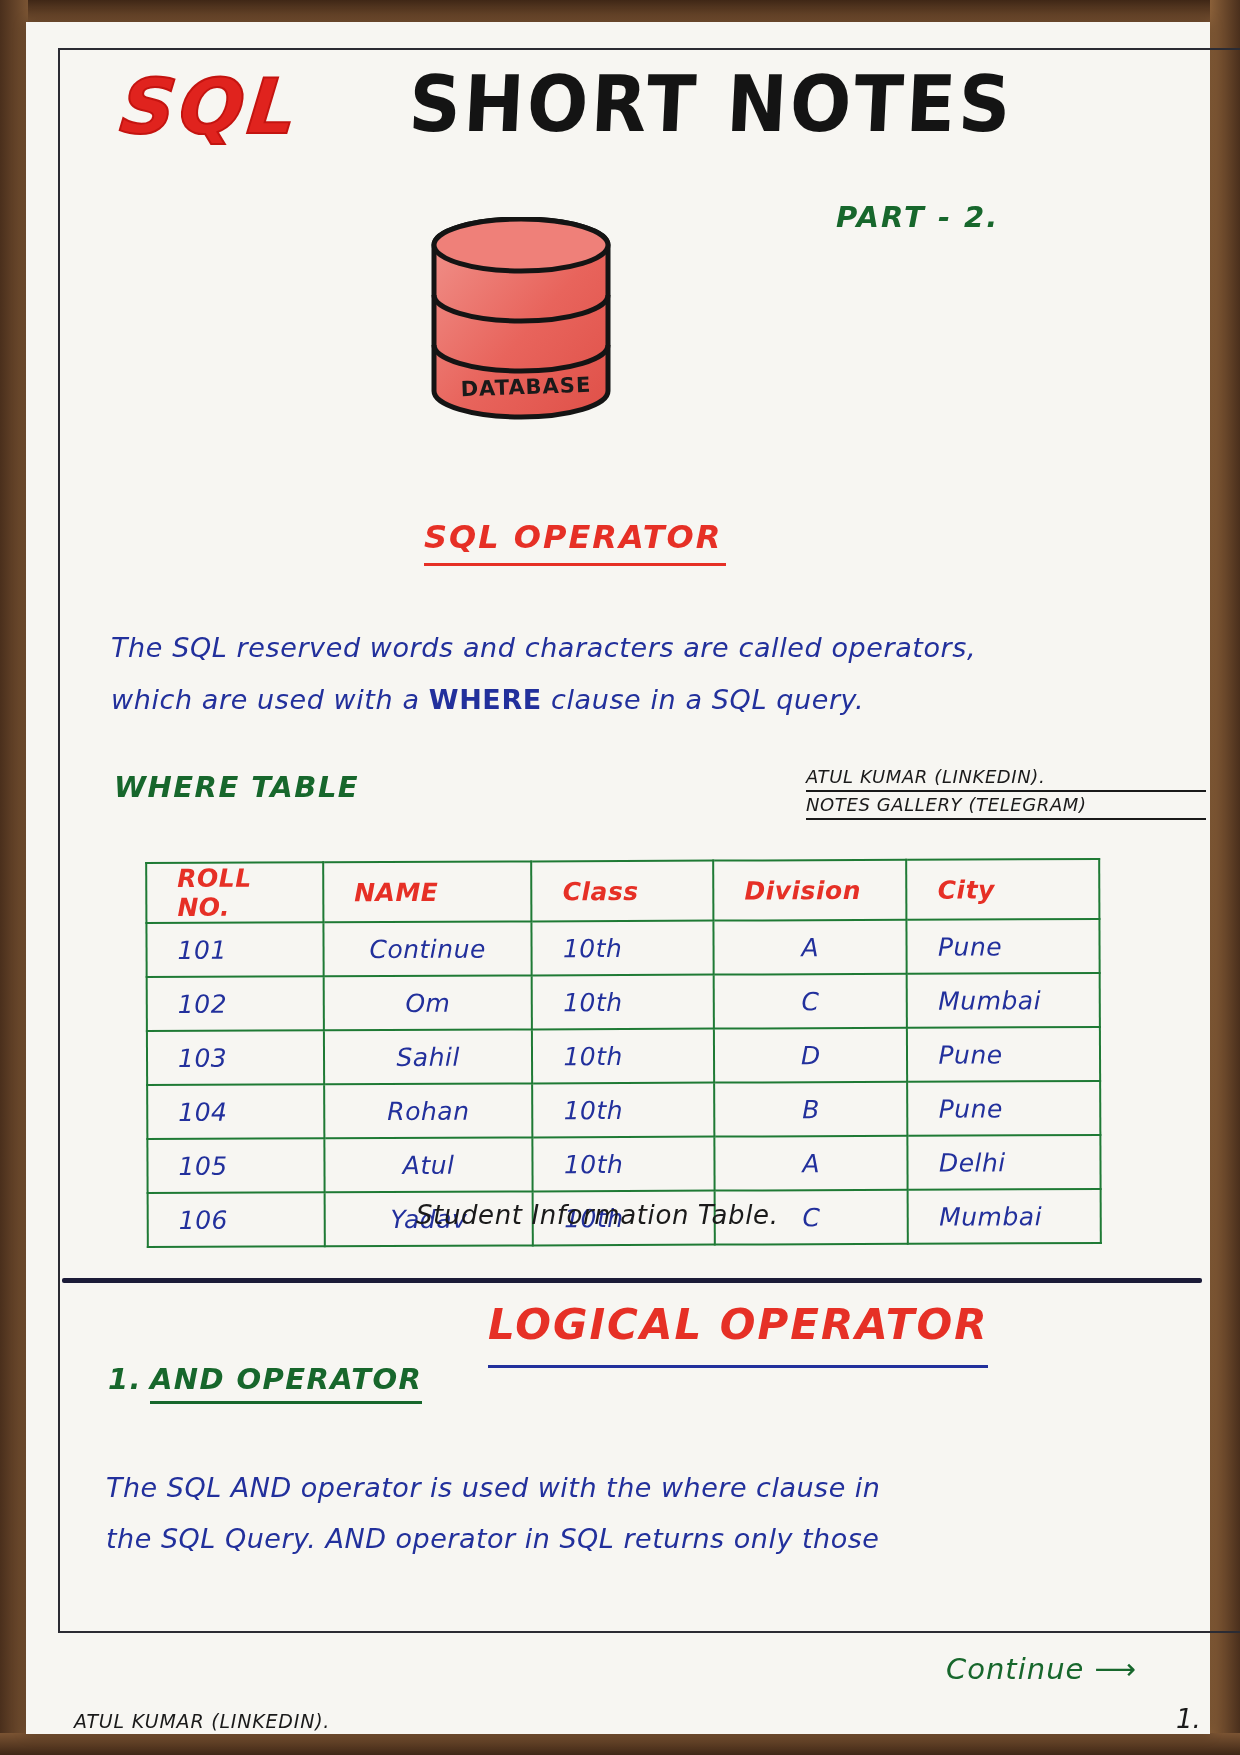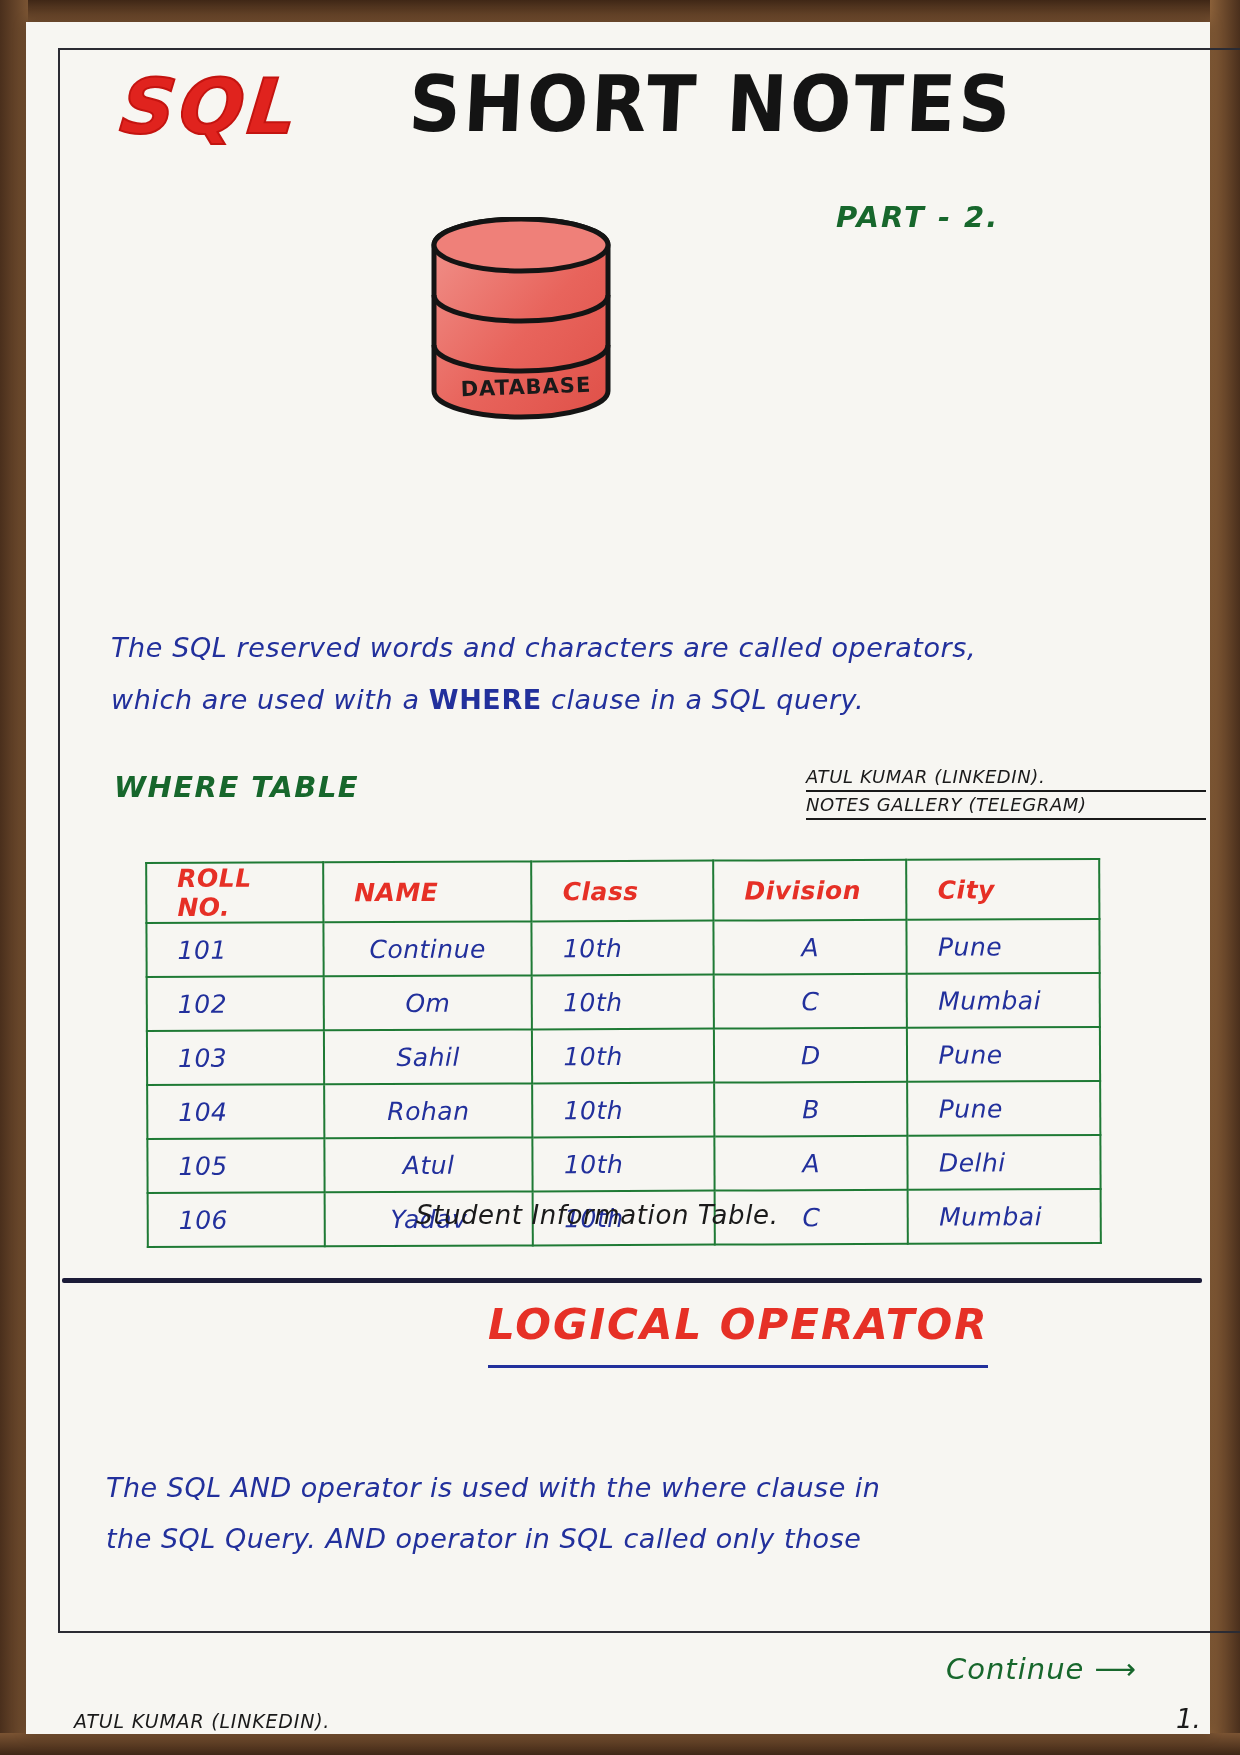--- a/index.html
+++ b/index.html
@@ -327,20 +327,21 @@
           </linearGradient>
         </defs>
         <path d="M18,28 a87,26 0 0 1 174,0 v146 a87,26 0 0 1 -174,0 z" fill="url(#gfill)" stroke="#141414" stroke-width="5"></path>
         <ellipse cx="105" cy="28" rx="87" ry="26" fill="#ef8079" stroke="#141414" stroke-width="5"></ellipse>
         <path d="M18,78 a87,26 0 0 0 174,0" fill="none" stroke="#141414" stroke-width="5"></path>
         <path d="M18,128 a87,26 0 0 0 174,0" fill="none" stroke="#141414" stroke-width="5"></path>
       </svg>
       <div class="db-label">DATABASE</div>
     </div>
 
+    <div class="h-sql-operator">SQL OPERATOR</div>
 
     <div class="para1">
       <span>The SQL reserved words and characters are called operators,</span><br>
       <span>which are used with a </span><b>WHERE</b><span> clause in a SQL query.</span>
     </div>
 
     <div class="demo-table-label">WHERE TABLE</div>
 
     <div class="credit-top">
       <div class="l1">ATUL KUMAR (LINKEDIN).</div>
@@ -400,24 +401,27 @@
       </tr>
     </tbody>
       </table>
 
     <div class="table-caption">Student Information Table.</div>
 
     <div class="divider"></div>
 
     <div class="h-logical">LOGICAL OPERATOR</div>
 
+    <div class="h-and">
+      <span class="num">1.</span><span class="u">AND OPERATOR</span>
+    </div>
 
     <div class="para2">
       <span>The SQL AND operator is used with the where clause in</span><br>
-      <span>the SQL Query. AND operator in SQL called only those</span><br>
+      <span>the SQL Query. AND operator in SQL returns only those</span><br>
     </div>
 
     <div class="continue">Continue ⟶</div>
 
     <div class="footer-credit">ATUL KUMAR (LINKEDIN).</div>
     <div class="page-num">1.</div>
   </div>
 </div>
 
 </body></html>

